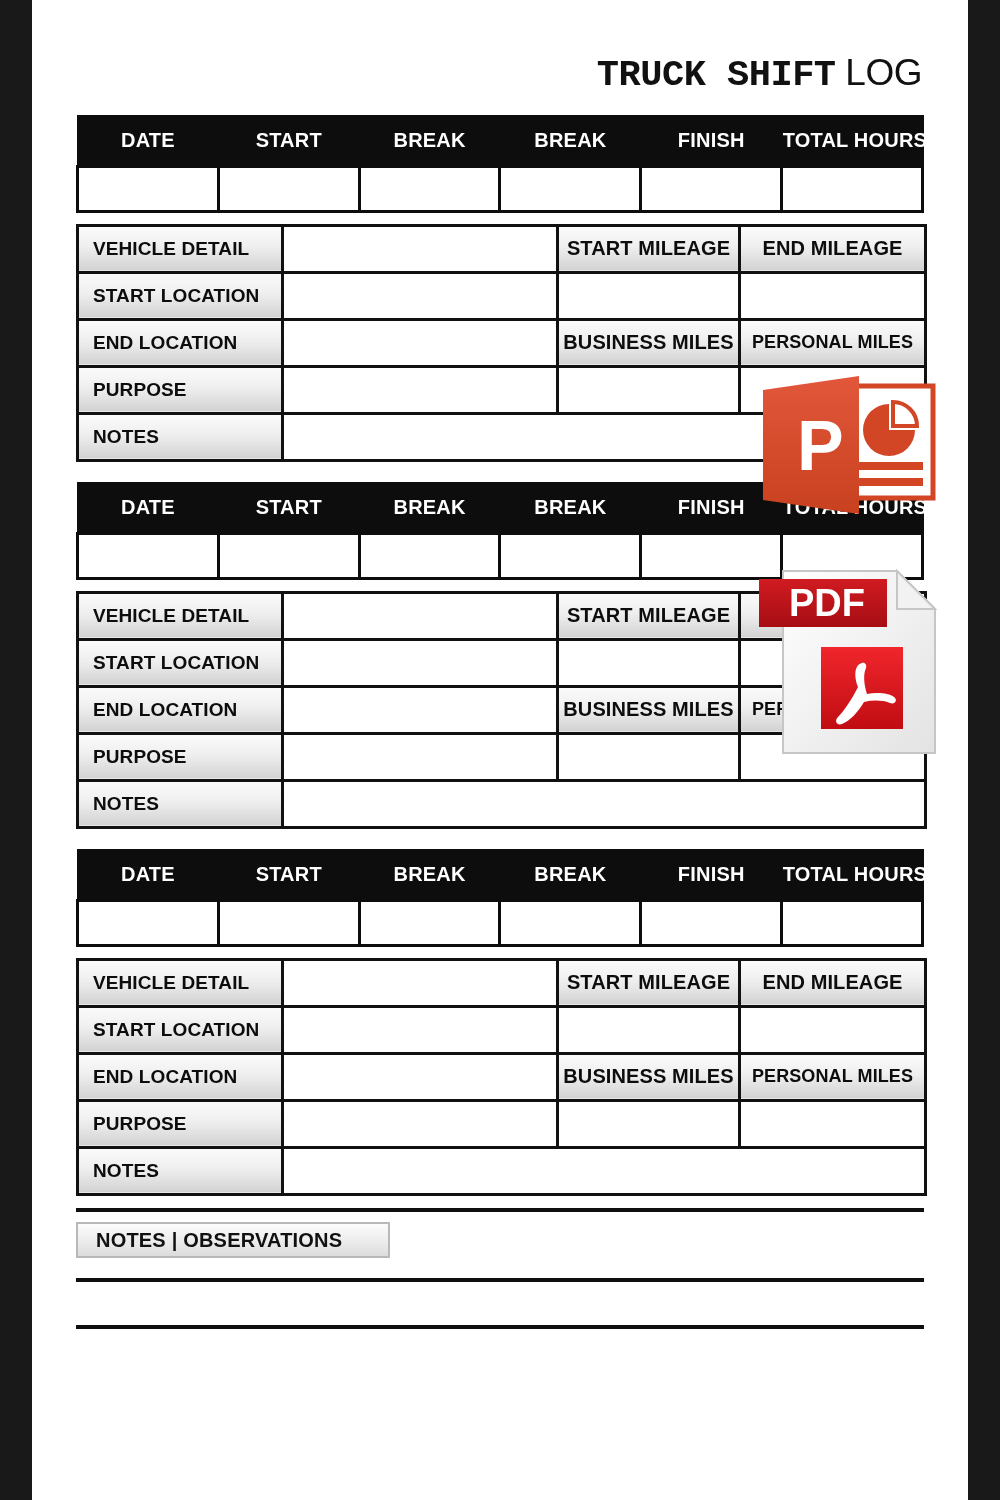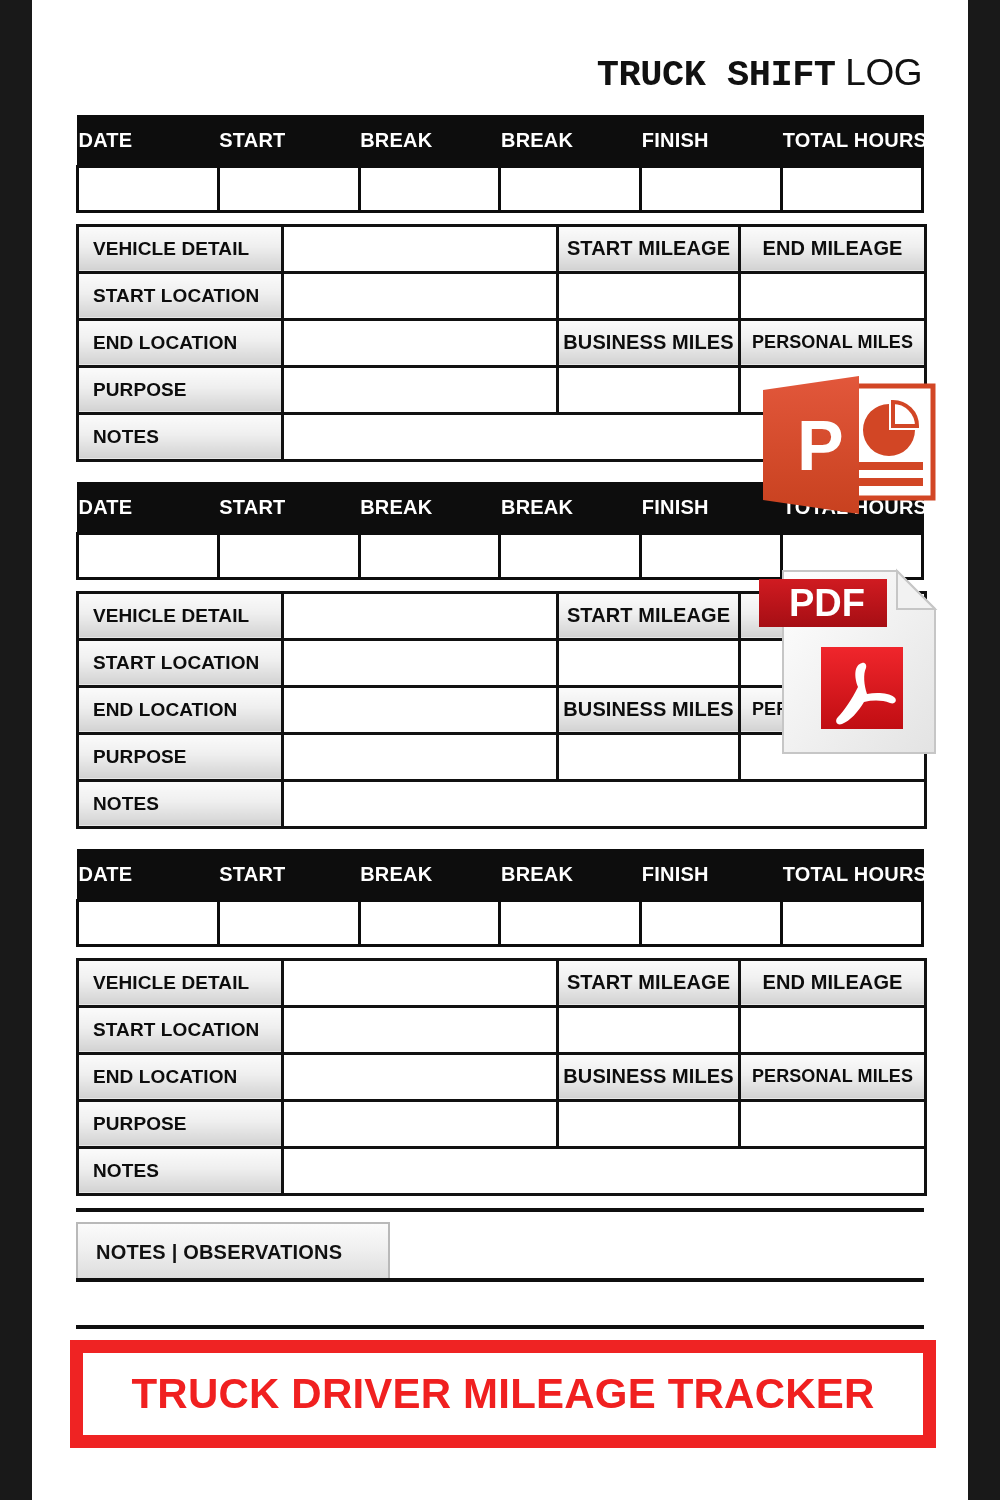--- a/index.html
+++ b/index.html
@@ -43,21 +43,21 @@
     border-collapse: collapse;
     table-layout: fixed;
   }
   .hours-table th {
     background: #0d0d0d;
     color: #ffffff;
     font-size: 20px;
     font-weight: 700;
     letter-spacing: 0.2px;
     height: 50px;
-    text-align: left;
+    text-align: center;
     border: 2px solid #0d0d0d;
     white-space: nowrap;
   }
   .hours-table td {
     background: #ffffff;
     height: 45px;
     border: 3px solid #0d0d0d;
   }
 
   
@@ -90,21 +90,21 @@
     white-space: nowrap;
   }
   .sublbl.small { font-size: 18px; }
   .blank { background: #ffffff; }
 
   
   .notes-box {
     position: absolute;
     left: 44px;
     width: 314px;
-    height: 60px;
+    height: 36px;
     background: linear-gradient(to bottom, #fbfbfb 0%, #efefef 45%, #dcdcdc 100%);
     border: 2px solid #b9b9b9;
     display: flex;
     align-items: center;
     padding-left: 18px;
     font-size: 20px;
     font-weight: 700;
     color: #111;
     letter-spacing: 0.2px;
   }
@@ -352,23 +352,20 @@
 
   <div class="rule" style="top:1208px;"></div>
 
   <div class="notes-box" style="top:1222px;">
     <span>NOTES | OBSERVATIONS</span>
   </div>
 
   <div class="rule" style="top:1278px;"></div>
   <div class="rule" style="top:1325px;"></div>
 
-  <div class="banner" style="top:1340px;">
-    <span class="banner-text">TRUCK DRIVER MILEAGE TRACKER</span>
-  </div>
 
   <svg class="ppt-icon" viewBox="0 0 180 138">
     <defs>
       <linearGradient id="pptShade" x1="0" y1="0" x2="0" y2="1">
         <stop offset="0%" stop-color="#E2573B"></stop>
         <stop offset="100%" stop-color="#C8411F"></stop>
       </linearGradient>
     </defs>
 
     <rect x="86" y="10" width="88" height="112" fill="#ffffff" stroke="#D24625" stroke-width="5"></rect>

